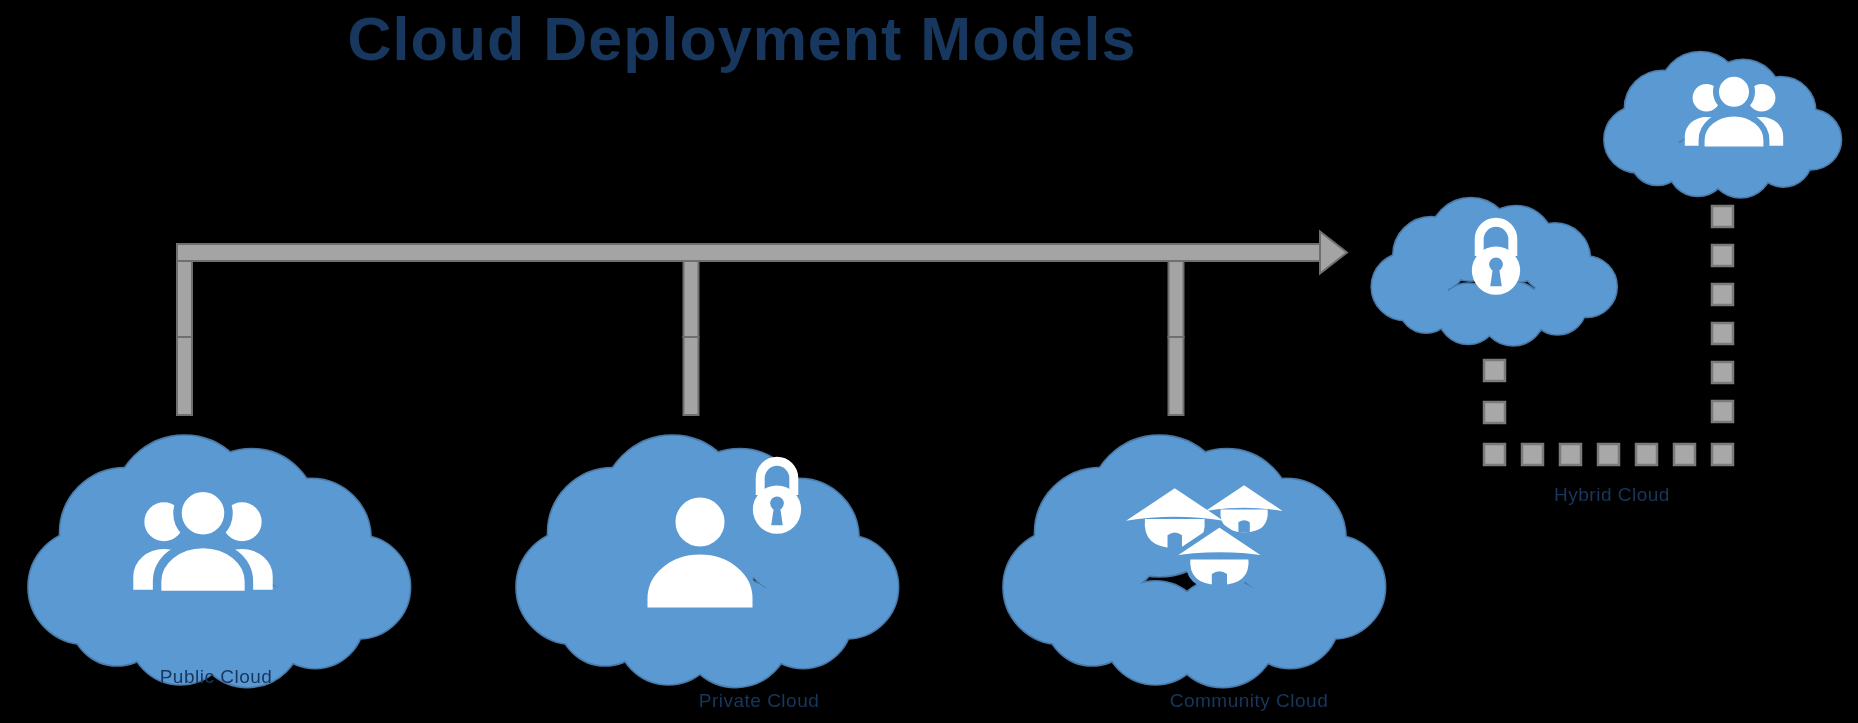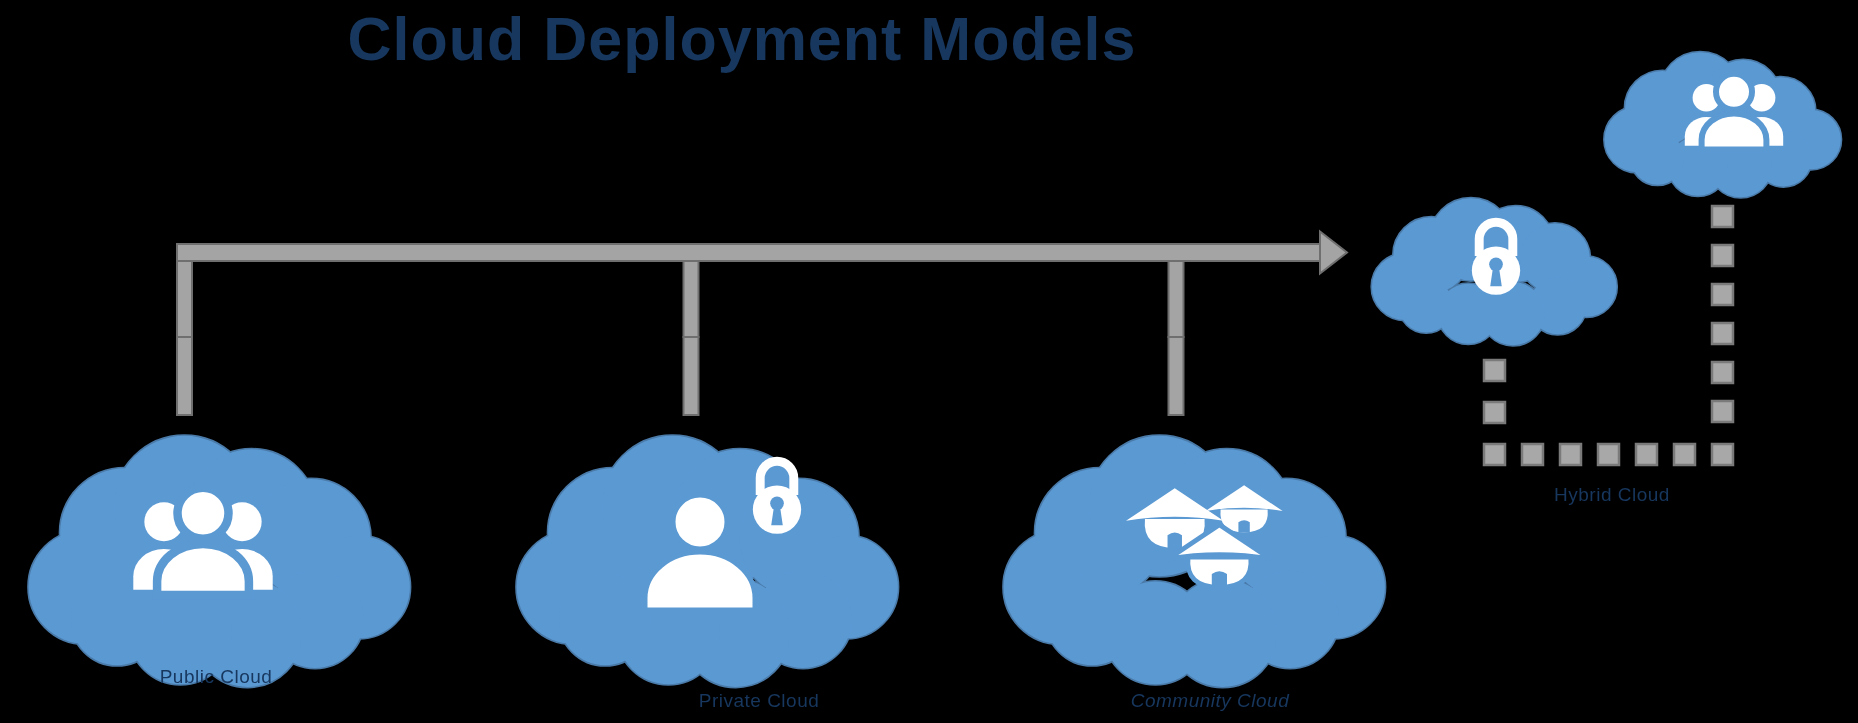--- a/index.html
+++ b/index.html
@@ -220,16 +220,16 @@
         <path d="M-27,27 v-8 a27,22 0 0 1 54,0 v8 z" fill="#ffffff" stroke="#5b99d3" stroke-width="5"></path>
       </g>
     </svg>
 
   <div class="diagram-text title-text" style="left:742px;top:4px;">Cloud Deployment Models</div>
 
   <div class="diagram-text node-label" style="left:216px;top:666px;">Public Cloud</div>
 
   <div class="diagram-text node-label" style="left:727px;top:690px;margin-left:32px;">Private Cloud</div>
 
-  <div class="diagram-text node-label" style="left:1210px;top:690px;font-style:italic;">Community Cloud</div>
+  <div class="diagram-text node-label" style="left:1249px;top:690px;">Community Cloud</div>
 
   <div class="diagram-text node-label" style="left:1612px;top:484px;">Hybrid Cloud</div>
 </div>
 
 </body></html>

